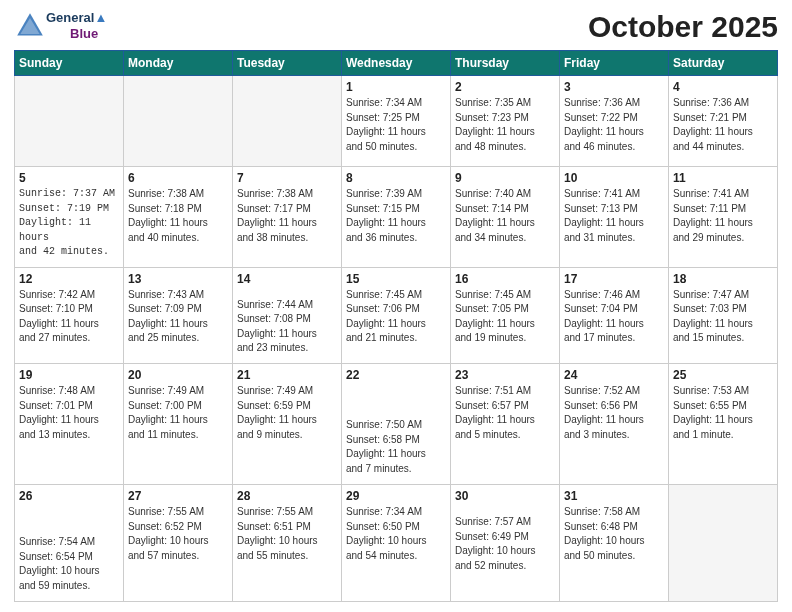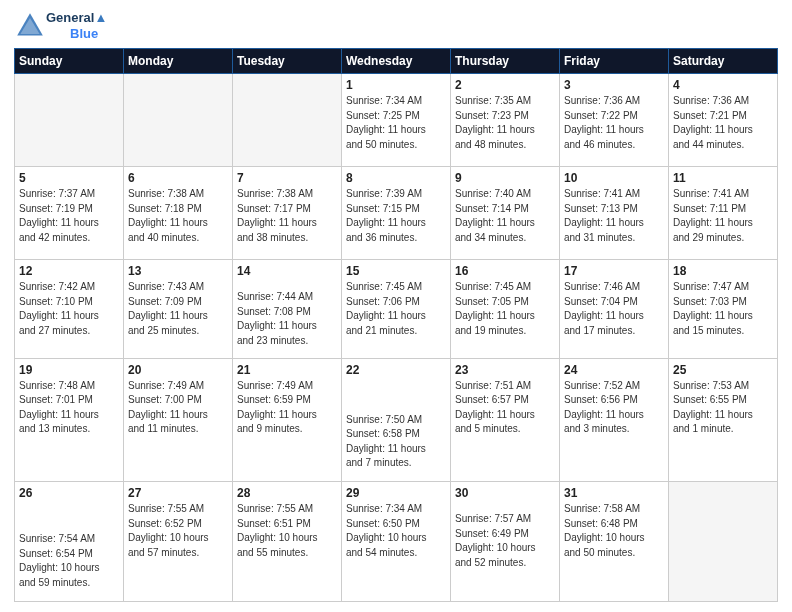--- a/index.html
+++ b/index.html
@@ -55,21 +55,21 @@
       margin-top: 2px;
     }
     .calendar {
       flex: 1;
       border: 1px solid #ccc;
       border-collapse: collapse;
       width: 100%;
       table-layout: fixed;
     }
     .calendar th {
-      background: #0f172a;
+      background: #0f766e;
       color: #fff;
       font-size: 12px;
       font-weight: bold;
       padding: 5px 4px;
       text-align: left;
       border: 1px solid #1e5a9a;
     }
     .calendar td {
       border: 1px solid #ccc;
       vertical-align: top;
@@ -103,24 +103,25 @@
 <div class="container">
   <div class="header">
     <div class="logo">
       <svg class="logo-icon" viewBox="0 0 40 40" width="40" height="40">
 
         <polygon points="20,4 36,32 4,32" fill="#2a6db5" opacity="0.85"></polygon>
         <polygon points="20,10 32,30 8,30" fill="#fff" opacity="0.3"></polygon>
       </svg>
       <div class="logo-text">
         <div>General<span>▲</span></div>
-        <div style="color:#3b82f6;padding-left:24px;">Blue</div>
+        <div style="color:#701a75;padding-left:24px;">Blue</div>
       </div>
     </div>
     <div class="title-block">
+      <div class="month-title">October 2025</div>
     </div>
   </div>
 
   <table class="calendar">
     <thead>
       <tr>
       <th>Sunday</th>
           <th>Monday</th>
           <th>Tuesday</th>
           <th>Wednesday</th>
@@ -159,21 +160,21 @@
             <div class="day-num">4</div>
             <div class="day-info" style="white-space: pre-line;">Sunrise: 7:36 AM
 Sunset: 7:21 PM
 Daylight: 11 hours
 and 44 minutes.</div>
           </td>
         </tr>
         <tr>
           <td>
             <div class="day-num">5</div>
-            <div class="day-info" style="white-space: pre-line;">Sunrise: 7:37 AM
+            <div class="day-info" style="white-space: pre-line; font-family: Liberation Mono, monospace;">Sunrise: 7:37 AM
 Sunset: 7:19 PM
 Daylight: 11 hours
 and 42 minutes.</div>
           </td>
           <td>
             <div class="day-num">6</div>
             <div class="day-info" style="white-space: pre-line;">Sunrise: 7:38 AM
 Sunset: 7:18 PM
 Daylight: 11 hours
 and 40 minutes.</div>

